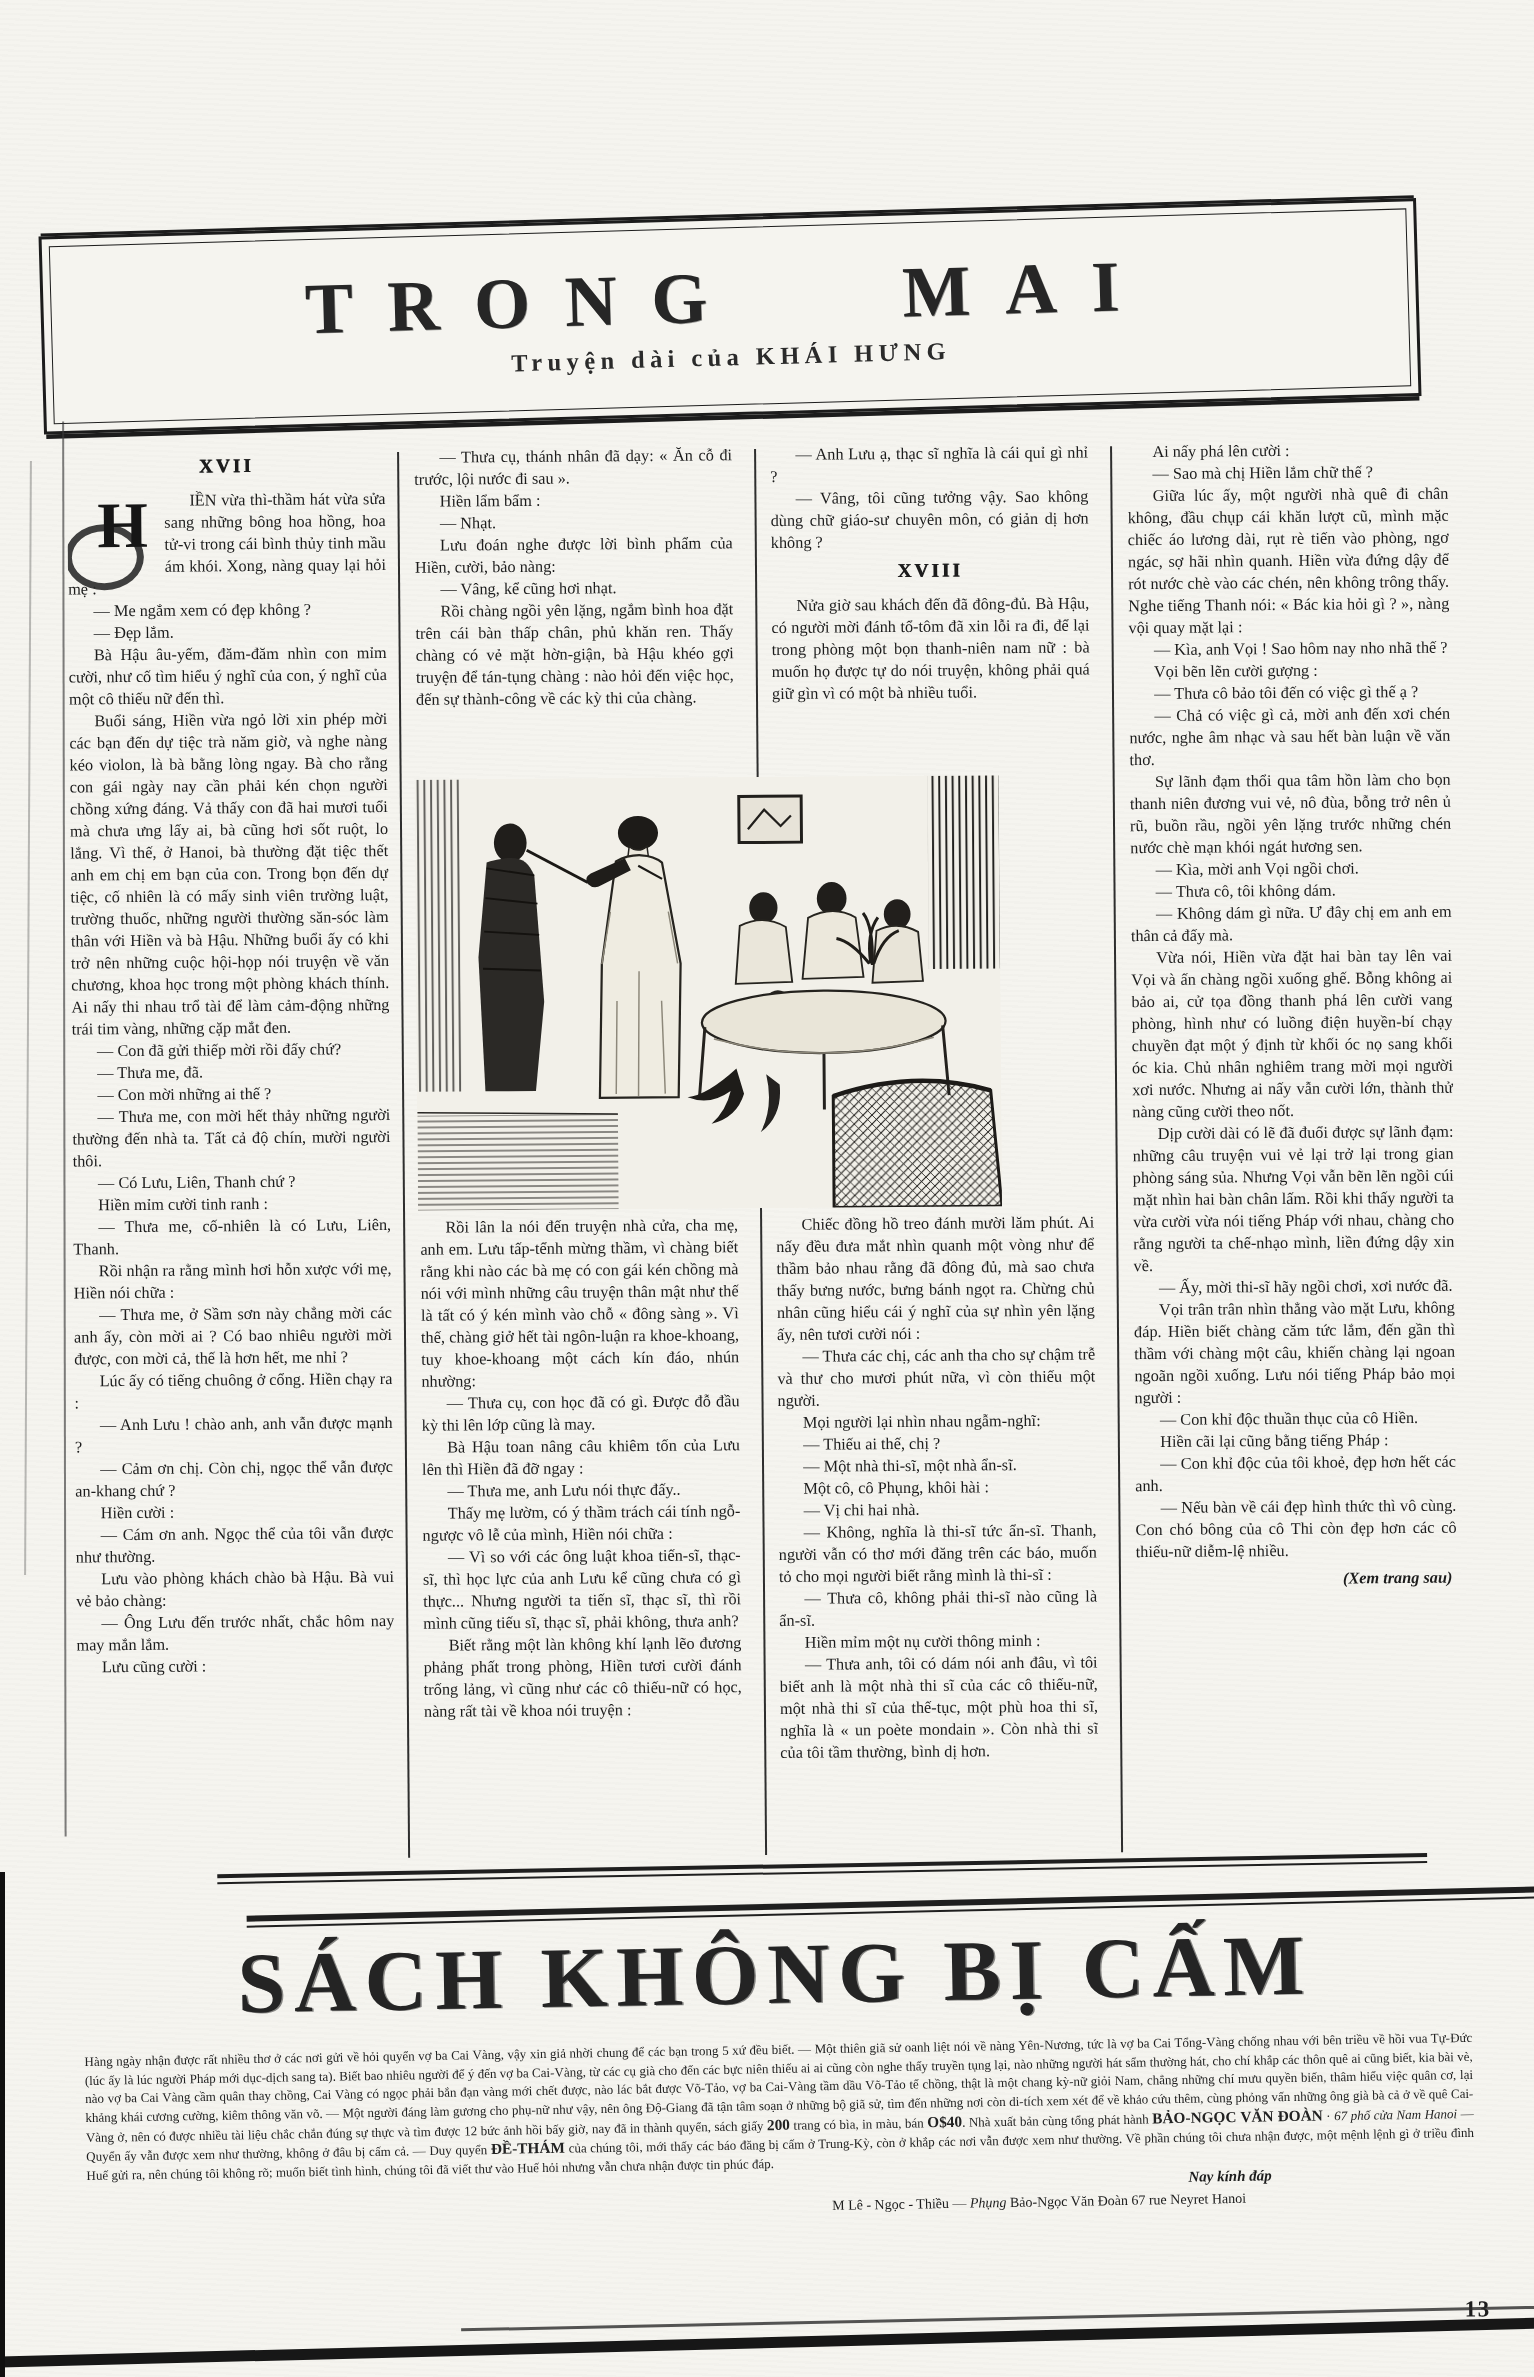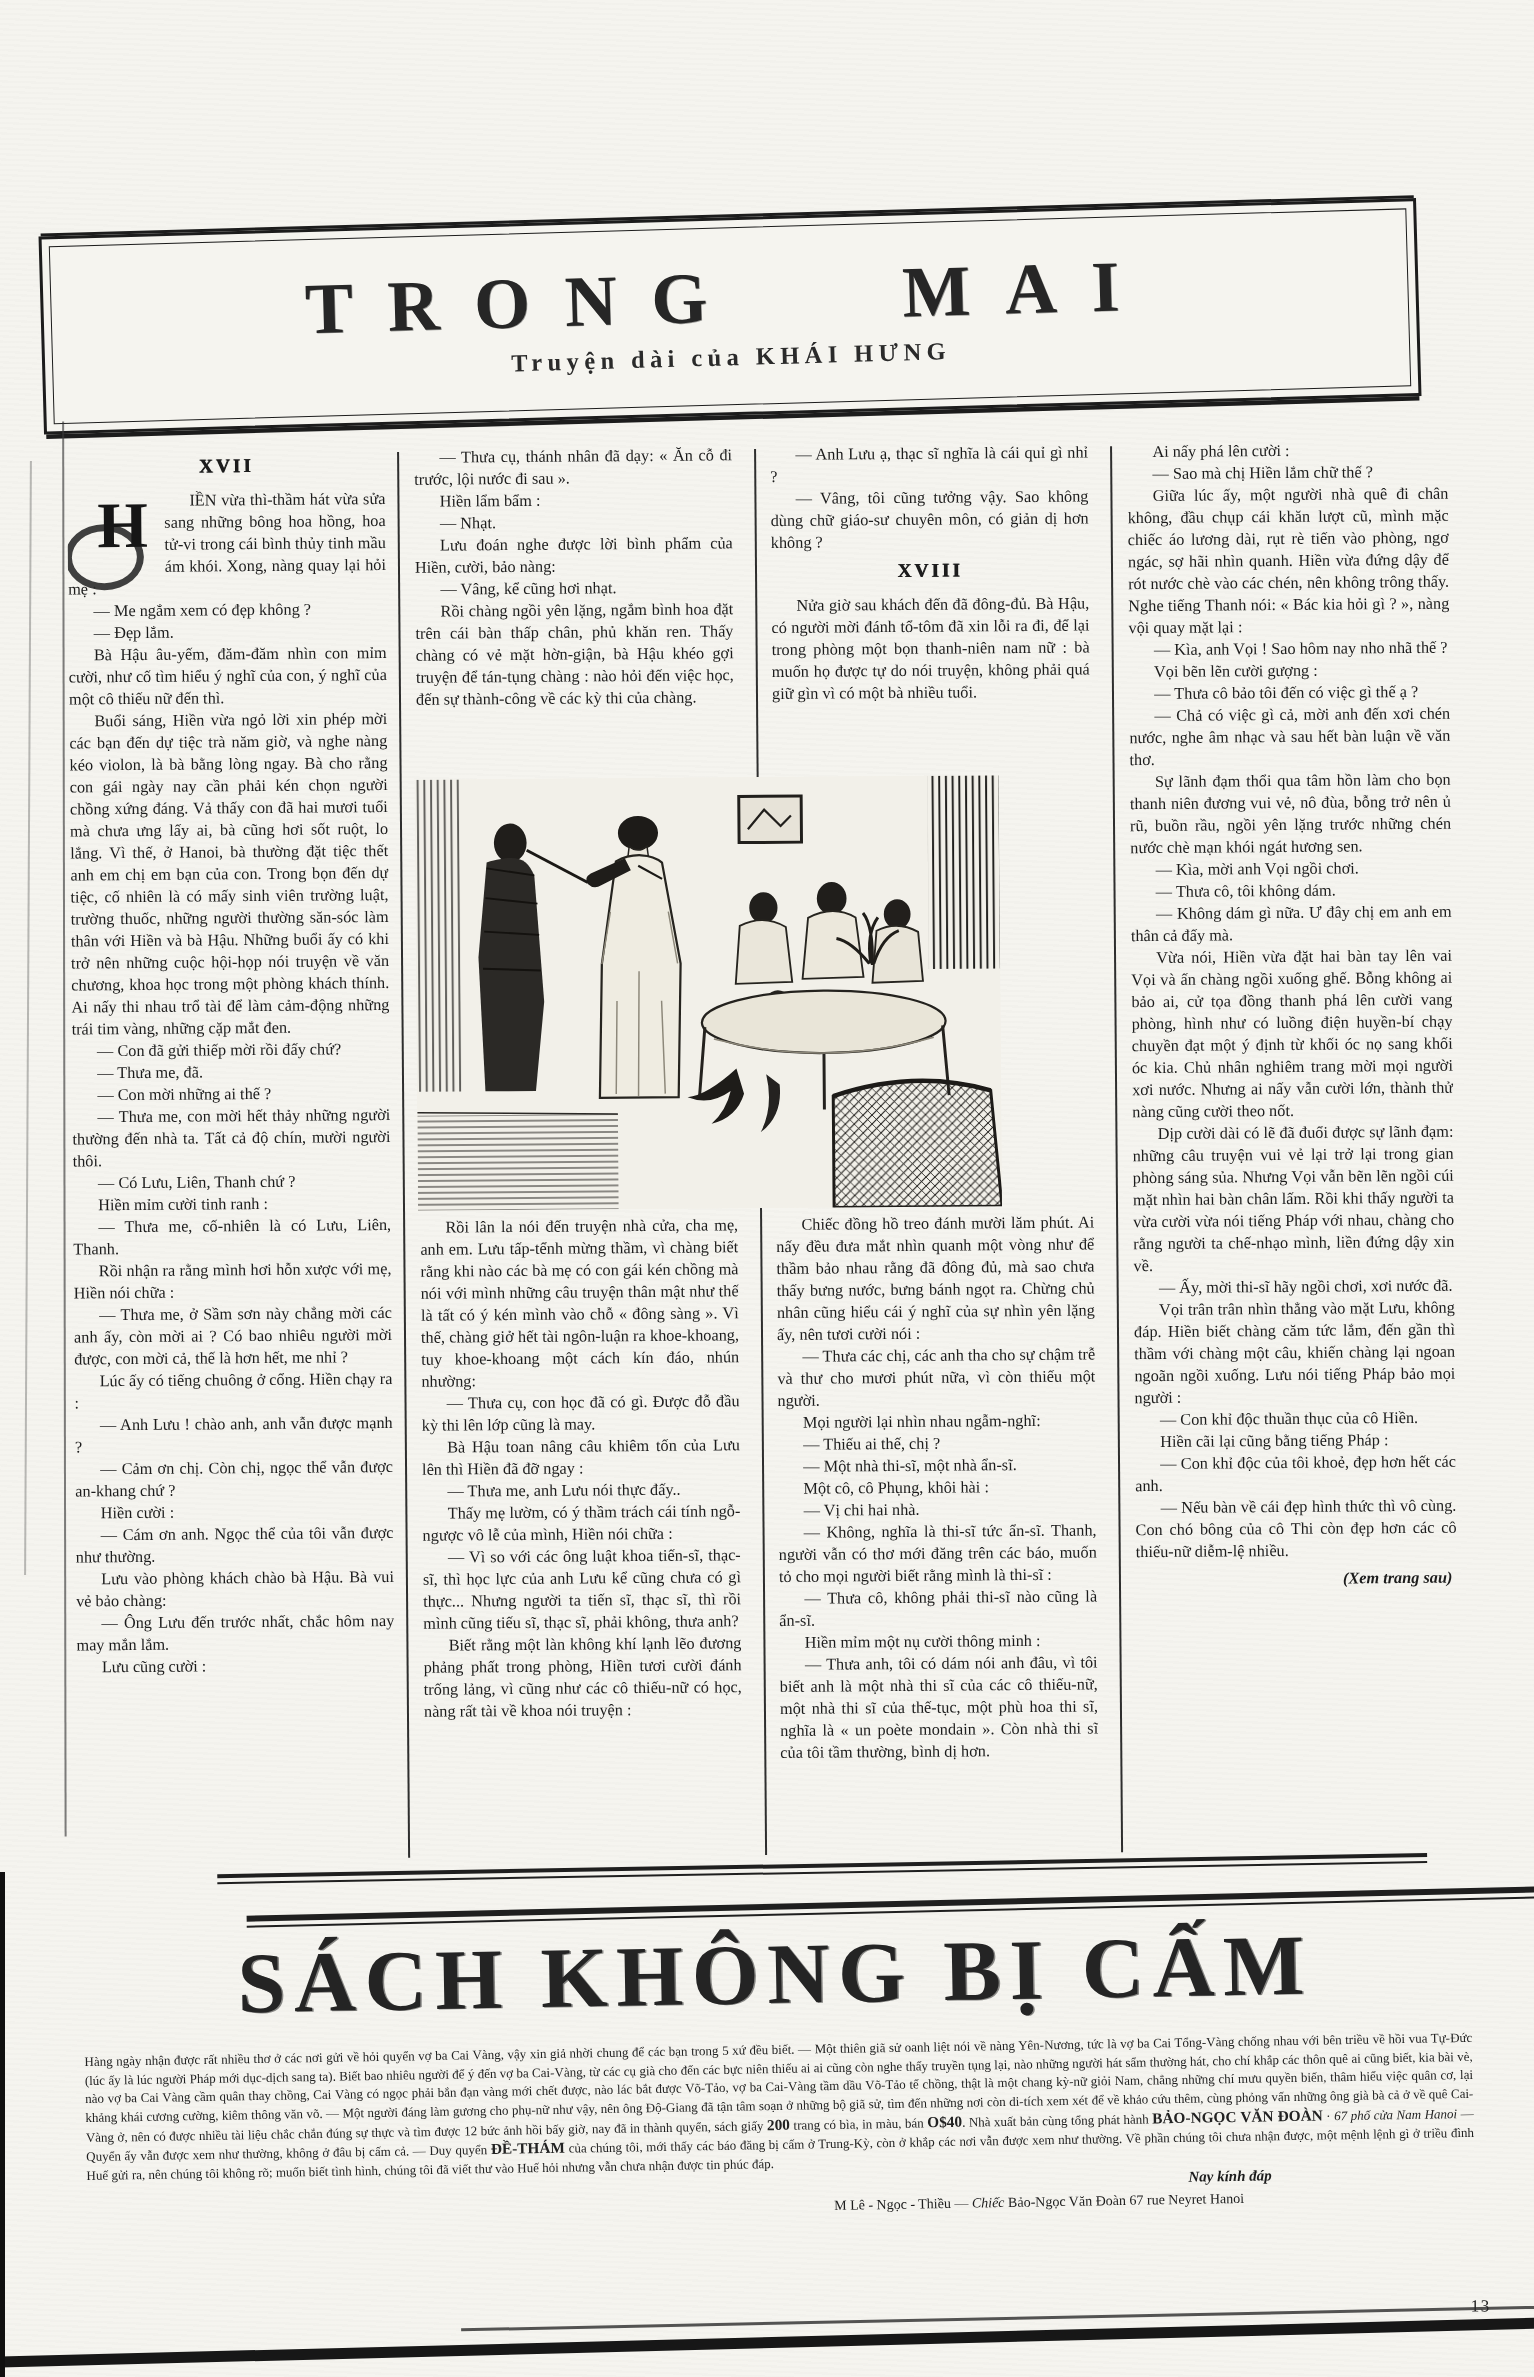--- a/index.html
+++ b/index.html
@@ -97,21 +97,21 @@
     margin:22px 42px 0 46px;font-size:13px;line-height:18.6px;
     text-align:justify;color:#222;
   }
   .ad-body .b{font-weight:bold;font-size:1.18em;}
   .ad-body .i,.i{font-style:italic;}
   .ad-reply{margin:3px 245px 0 0;text-align:right;font-style:italic;font-weight:bold;font-size:15px;}
   .ad-sign{margin:6px 45px 0 565px;text-align:center;font-size:14px;}
   .ad-sign .i{font-style:italic;}
 
   
-  #page-number{position:absolute;right:55px;top:2302px;font-size:17px;font-weight:normal;letter-spacing:1.5px;}
+  #page-number{position:absolute;right:55px;top:2302px;font-size:23px;font-weight:bold;letter-spacing:1.5px;}
   #bottom-smear-a{position:absolute;left:-18px;top:2337px;width:1583px;height:11px;background:#171717;transform:rotate(-1.45deg);}
   #bottom-smear-b{position:absolute;left:461px;top:2317px;width:1085px;height:3px;background:#2a2a2a;transform:rotate(-1.2deg);opacity:.8;}
   #left-edge{position:absolute;left:0;top:1872px;width:5.2px;height:505px;background:#101010;}
   #left-scratch{position:absolute;left:27px;top:461px;width:1.5px;height:1114px;background:#444;opacity:.35;transform:rotate(.3deg);}
 </style>
 </head>
 <body>
 
 <div id="page">
   <div id="content">
@@ -277,21 +277,21 @@
 
     <div class="hrule" id="hrule1a"></div>
     <div class="hrule" id="hrule1b"></div>
     <div class="hrule" id="hrule2a"></div>
     <div class="hrule" id="hrule2b"></div>
 
     <div id="ad">
       <div class="ad-headline">SÁCH KHÔNG BỊ CẤM</div>
       <p class="ad-body"><span>Hàng ngày nhận được rất nhiều thơ ở các nơi gửi về hỏi quyển vợ ba Cai Vàng, vậy xin giả nhời chung để các bạn trong 5 xứ đều biết. — Một thiên giã sử oanh liệt nói về nàng Yên-Nương, tức là vợ ba Cai Tổng-Vàng chống nhau với bên triều về hồi vua Tự-Đức (lúc ấy là lúc người Pháp mới dục-dịch sang ta). Biết bao nhiêu người để ý đến vợ ba Cai-Vàng, từ các cụ già cho đến các bực niên thiếu ai ai cũng còn nghe thấy truyền tụng lại, nào những người hát sẩm thường hát, cho chí khắp các thôn quê ai cũng biết, kia bài vè, nào vợ ba Cai Vàng cầm quân thay chồng, Cai Vàng có ngọc phải bắn đạn vàng mới chết được, nào lác bắt được Võ-Tảo, vợ ba Cai-Vàng tầm dầu Võ-Tảo tế chồng, thật là một chang kỳ-nữ giỏi Nam, chẳng những chí mưu quyền biến, thâm hiểu việc quân cơ, lại khảng khái cương cường, kiêm thông văn võ. — Một người đáng làm gương cho phụ-nữ như vậy, nên ông Độ-Giang đã tận tâm soạn ở những bộ giã sử, tìm đến những nơi còn di-tích xem xét để về khảo cứu thêm, cùng phỏng vấn những ông già bà cả ở về quê Cai-Vàng ở, nên có được nhiều tài liệu chắc chắn đúng sự thực và tìm được 12 bức ảnh hồi bấy giờ, nay đã in thành quyển, sách giấy </span><span class="b">200</span><span> trang có bìa, in màu, bán </span><span class="b">O$40</span><span>. Nhà xuất bản cùng tổng phát hành </span><span class="b">BẢO-NGỌC VĂN ĐOÀN</span><span> · </span><span class="i">67 phố cửa Nam Hanoi</span><span> — Quyển ấy vẫn được xem như thường, không ở đâu bị cấm cả. — Duy quyển </span><span class="b">ĐỀ-THÁM</span><span> của chúng tôi, mới thấy các báo đăng bị cấm ở Trung-Kỳ, còn ở khắp các nơi vẫn được xem như thường. Về phần chúng tôi chưa nhận được, một mệnh lệnh gì ở triều đình Huế gửi ra, nên chúng tôi không rõ; muốn biết tình hình, chúng tôi đã viết thư vào Huế hỏi nhưng vẫn chưa nhận được tin phúc đáp.</span></p>
       <div class="ad-reply">Nay kính đáp</div>
-      <div class="ad-sign"><span>M   Lê - Ngọc - Thiều   —   </span><span class="i">Chiếc</span><span>   Bảo-Ngọc Văn Đoàn 67 rue Neyret Hanoi</span></div>
+      <div class="ad-sign"><span>M   Lê - Ngọc - Thiều   —   </span><span class="i">Phụng</span><span>   Bảo-Ngọc Văn Đoàn 67 rue Neyret Hanoi</span></div>
     </div>
 
     <div id="page-number">13</div>
   </div>
 
   <div id="bottom-smear-b"></div>
   <div id="bottom-smear-a"></div>
   <div id="left-edge"></div>
   <div id="left-scratch"></div>
 </div>

